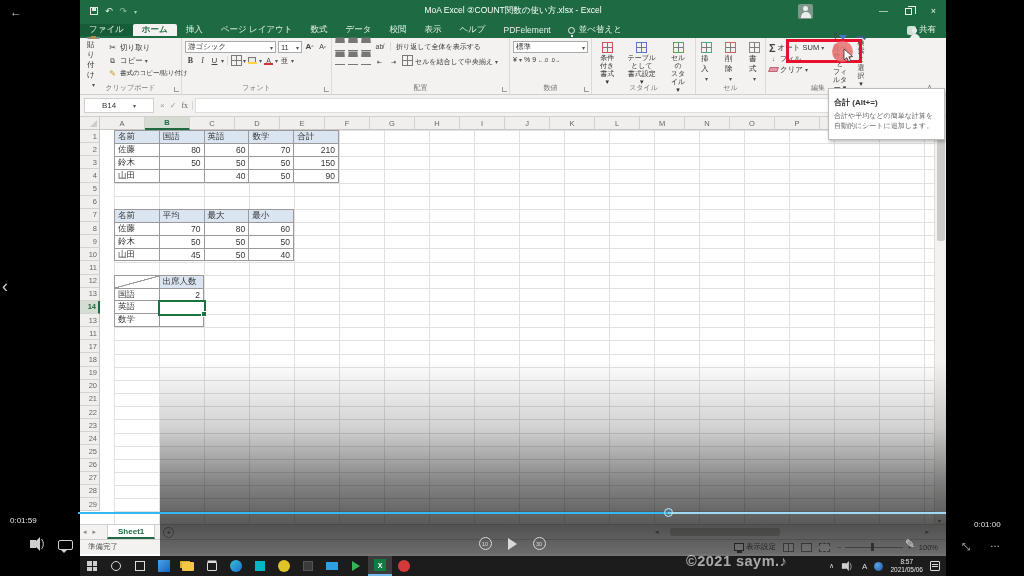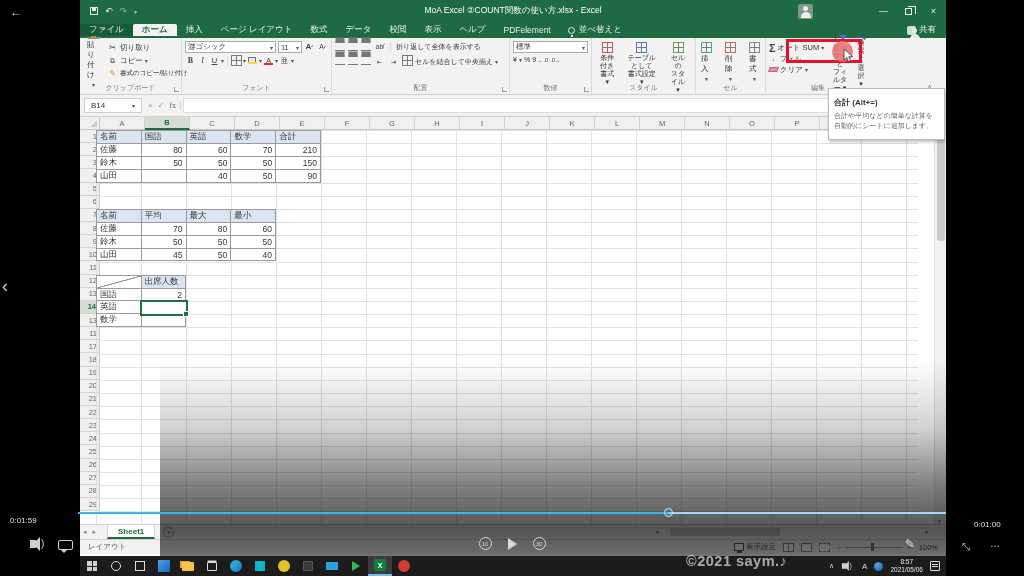--- a/index.html
+++ b/index.html
@@ -53,36 +53,36 @@
   .two-line{font-size:7px;line-height:1.15;color:#333;text-align:center}
   .mag{display:inline-block;width:7px;height:7px;border:1.5px solid #3f5e8c;border-radius:50%;position:relative;margin-right:2px}
   .mag::after{content:'';position:absolute;width:4px;height:1.5px;background:#3f5e8c;transform:rotate(40deg);right:-3.5px;bottom:-1px}
   .eraser{display:inline-block;width:9px;height:5px;background:#e894a2;transform:skewX(-20deg);border:1px solid #b86a78}
   .azicon{display:inline-flex;flex-direction:column;font-size:5.5px;line-height:1;color:#444;font-weight:bold}
   .funnel{display:inline-block;width:0;height:0;border-left:4px solid transparent;border-right:4px solid transparent;border-top:5px solid #4472c4;margin-left:1px}
   .sigma{font-size:11px;color:#444;font-weight:bold}
   .chevron-collapse{position:absolute;right:14px;bottom:3px;font-size:7px;color:#777}
 
   .formulabar{position:absolute;left:0;top:95px;width:100%;height:22px;background:#f3f2f1;border-bottom:1px solid #d2d0ce;display:flex;align-items:center;gap:2px;padding:0 4px}
-  .namebox{width:58px;height:15px;background:#fff;border:1px solid #d0cece;display:flex;align-items:center;justify-content:space-between;padding:0 6px;font-size:8px;color:#333}
+  .namebox{width:70px;height:15px;background:#fff;border:1px solid #d0cece;display:flex;align-items:center;justify-content:space-between;padding:0 17px;font-size:8px;color:#333}
   .fbtns{display:flex;align-items:center;gap:5px;color:#9a9a9a;font-size:8px;padding:0 4px;border-right:1px solid #d8d6d4}
   .fx{font-family:"Liberation Serif","DejaVu Serif",serif;color:#666}
   .finput{flex:1;height:15px;background:#fff;border:1px solid #e0dedc;margin-right:2px}
 
   
   .sheet{position:absolute;left:0;top:117px;width:854px;height:407px;background:#fff;overflow:hidden}
   .corner{position:absolute;left:0;top:0;width:20px;height:13px;background:#f0efee;border-right:1px solid #c9c7c5;border-bottom:1px solid #c9c7c5}
   .corner::after{content:'';position:absolute;right:2px;bottom:2px;border-left:7px solid transparent;border-bottom:7px solid #cfcdcb}
   .colheads{position:absolute;left:20px;top:0;height:13px;display:flex}
   .ch{width:45px;height:13px;font-size:7.5px;color:#666;display:flex;align-items:center;justify-content:center;background:#f0efee;border-right:1px solid #d4d2d0;border-bottom:1px solid #c9c7c5}
   .ch.sel{background:#d4dcd4;border-bottom:2px solid #1e6b43;color:#1e6b43;font-weight:bold}
   .rowheads{position:absolute;left:0;top:13px;width:20px}
   .rh{width:20px;font-size:7.5px;color:#666;display:flex;align-items:center;justify-content:flex-end;padding-right:2px;background:#f0efee;border-right:1px solid #c9c7c5;border-bottom:1px solid #d4d2d0}
   .rh.sel{background:#d4dcd4;border-right:2px solid #1e6b43;color:#1e6b43;font-weight:bold}
-  .cells{position:absolute;left:16px;top:13px;width:822px;height:394px;
+  .cells{position:absolute;left:34px;top:13px;width:822px;height:394px;
     background-image:repeating-linear-gradient(to right,#e2e1e0 0 1px,transparent 1px 45px),
                      repeating-linear-gradient(to bottom,#e2e1e0 0 1px,transparent 1px 13.155px)}
   .xtable{position:absolute;border-left:1px solid #9a9a9a;border-top:1px solid #9a9a9a;display:grid;background:#fff}
   .xc{border-right:1px solid #9a9a9a;border-bottom:1px solid #9a9a9a;font-size:8.5px;color:#333;padding:0 3px;white-space:nowrap;overflow:hidden;display:flex;align-items:center}
   .xc.hd{background:#dbe5f1}
   .xc.num{justify-content:flex-end}
   .xc.diag{background:linear-gradient(to bottom right,transparent 47%,#9a9a9a 48%,#9a9a9a 52%,transparent 53%)}
   .selcell{position:absolute;border:2px solid #1a7240;background:#fff}
   .selcell::after{content:'';position:absolute;right:-3px;bottom:-3px;width:4px;height:4px;background:#1a7240;border:1px solid #fff}
   .vscroll{position:absolute;left:854px;top:117px;width:12px;height:407px;background:#f3f2f1;border-left:1px solid #e0dedc;font-size:6px;color:#888;text-align:center}
@@ -527,21 +527,21 @@
         <span class="sheettab">Sheet1</span>
         <span class="addsheet">+</span>
         <span class="hscroll">
             <span class="navarr">◂</span>
             <span class="hthumb"></span>
             <span class="navarr" style="margin-left:auto">▸</span>
           </span>
       </div>
 
       <div class="statusbar">
-        <span style="padding-left:8px">レイアウト</span>
+        <span style="padding-left:8px">準備完了</span>
         <span class="sb-right">
           <span style="display:flex;align-items:center">
               <span class="monico"></span>
               <span>表示設定</span>
             </span>
           <span class="viewico v1"></span>
           <span class="viewico"></span>
           <span class="viewico" style="border-style:dashed"></span>
           <span class="zoomslider">−<span class="ztrack">
                 <span class="zthumb"></span>

